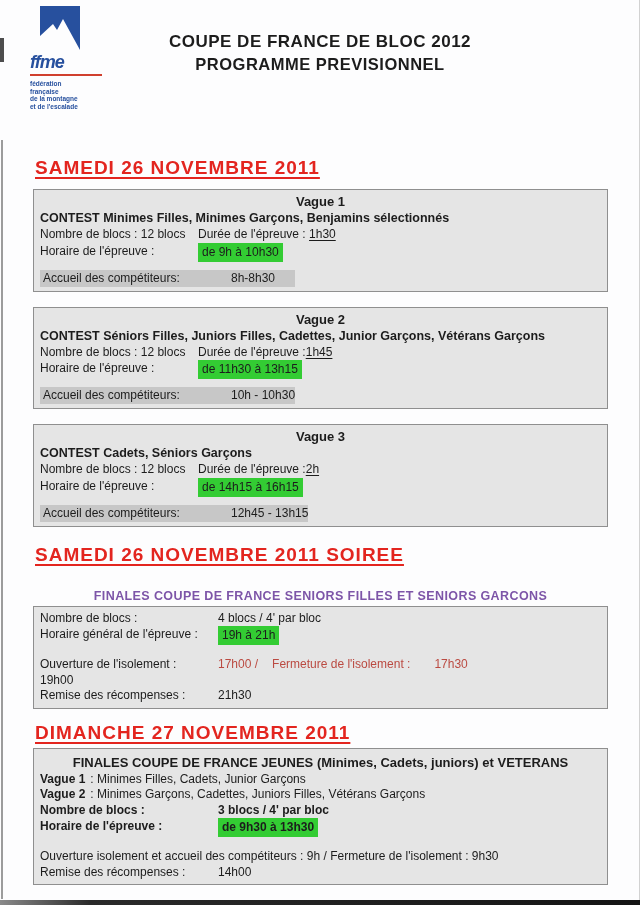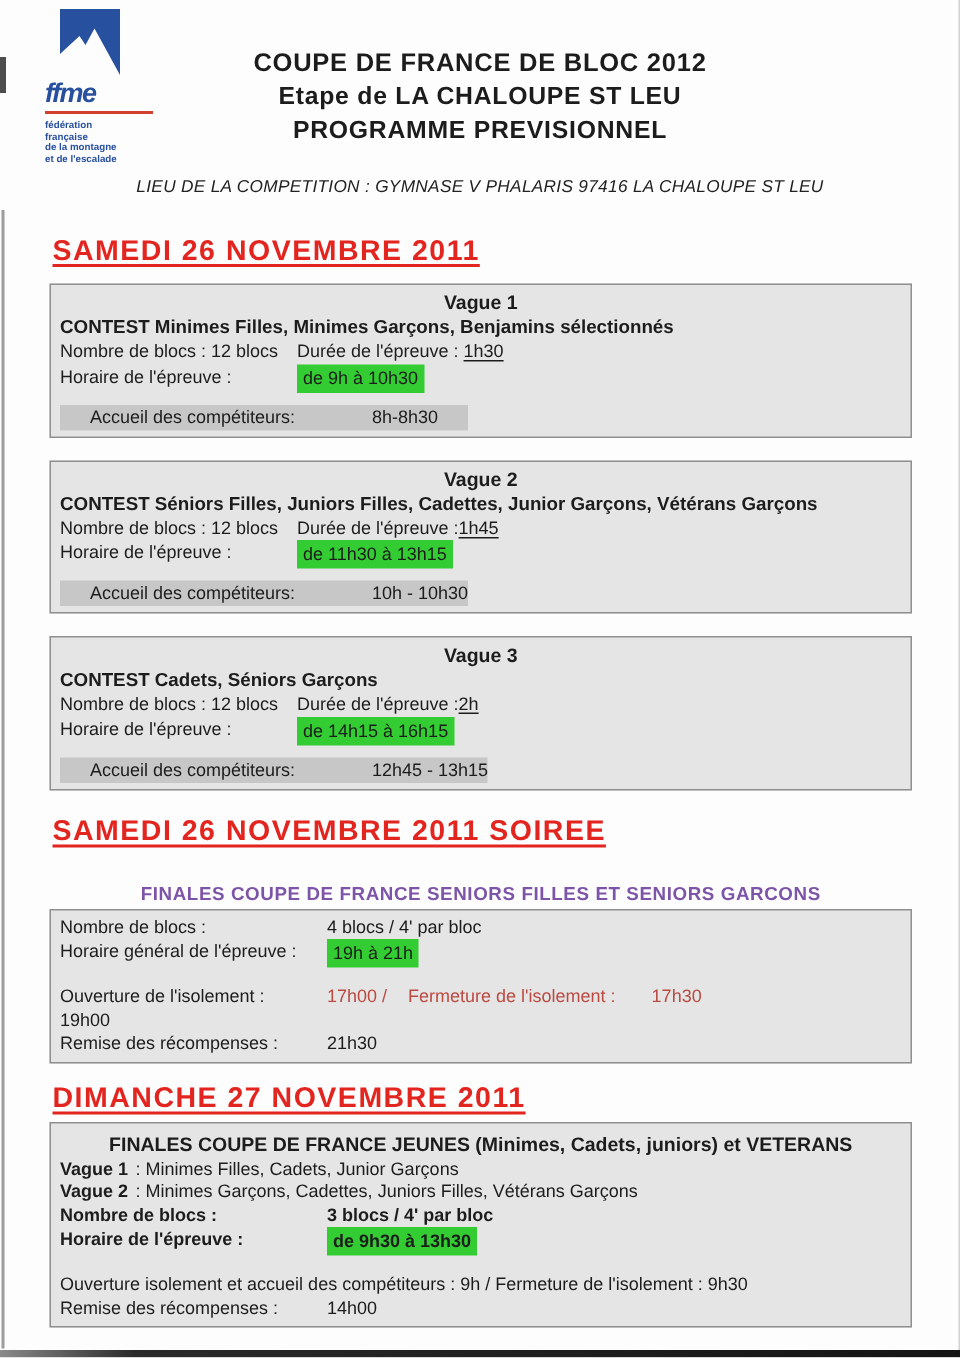--- a/index.html
+++ b/index.html
@@ -54,21 +54,21 @@
   .row .lab-w { width:158px; flex:none; }
   .lrow { display:flex; font-size:12px; line-height:15.5px; white-space:nowrap; }
   .lrow .lab { width:178px; flex:none; }
   .spacer-sm { height:8px; }
   .spacer-md { height:12px; }
 
   .u { text-decoration:underline; text-underline-offset:2px; }
   .green { background:#33cc33; padding:1px 4px; display:inline-block; }
   .green-row { line-height:17px; }
   .gray-row { display:flex; min-width:252px; width:max-content; background:#c7c7c7;
-              font-size:12px; line-height:17px; padding-left:20px; white-space:nowrap; }
+              font-size:12px; line-height:17px; padding-left:3px; white-space:nowrap; }
   .gray-row .glab { width:188px; flex:none; }
   .red-txt { color:#bb4a41; }
   .bold { font-weight:bold; }
 
   .evening-box { min-height:95px; }
   .sunday-box  { margin-top:3px; min-height:122px; }
   .sunday-title { text-align:center; font-weight:bold; font-size:13px; line-height:19px; white-space:nowrap; }
 
   .h-evening { }
   .h-sunday  { margin-top:11px; }
@@ -95,24 +95,22 @@
       <div class="rule"></div>
       <div class="name">
         <div>fédération</div>
         <div>française</div>
         <div>de la montagne</div>
         <div>et de l'escalade</div>
       </div>
     </div>
     <div class="titles">
       <div class="t1">COUPE DE FRANCE DE BLOC 2012</div>
-      <div class="t2">Etape de LA CHALOUPE ST LEU</div>
       <div class="t3">PROGRAMME PREVISIONNEL</div>
     </div>
-    <div class="location">LIEU DE LA COMPETITION : GYMNASE V PHALARIS 97416 LA CHALOUPE ST LEU</div>
   </div>
 
   <div class="content">
 
     <div class="red-heading">SAMEDI 26 NOVEMBRE 2011</div>
 
     <div class="box wave-box">
       <div class="wave-title">Vague 1</div>
       <div class="wave-contest">CONTEST Minimes Filles, Minimes Garçons, Benjamins sélectionnés</div>
       <div class="row">

